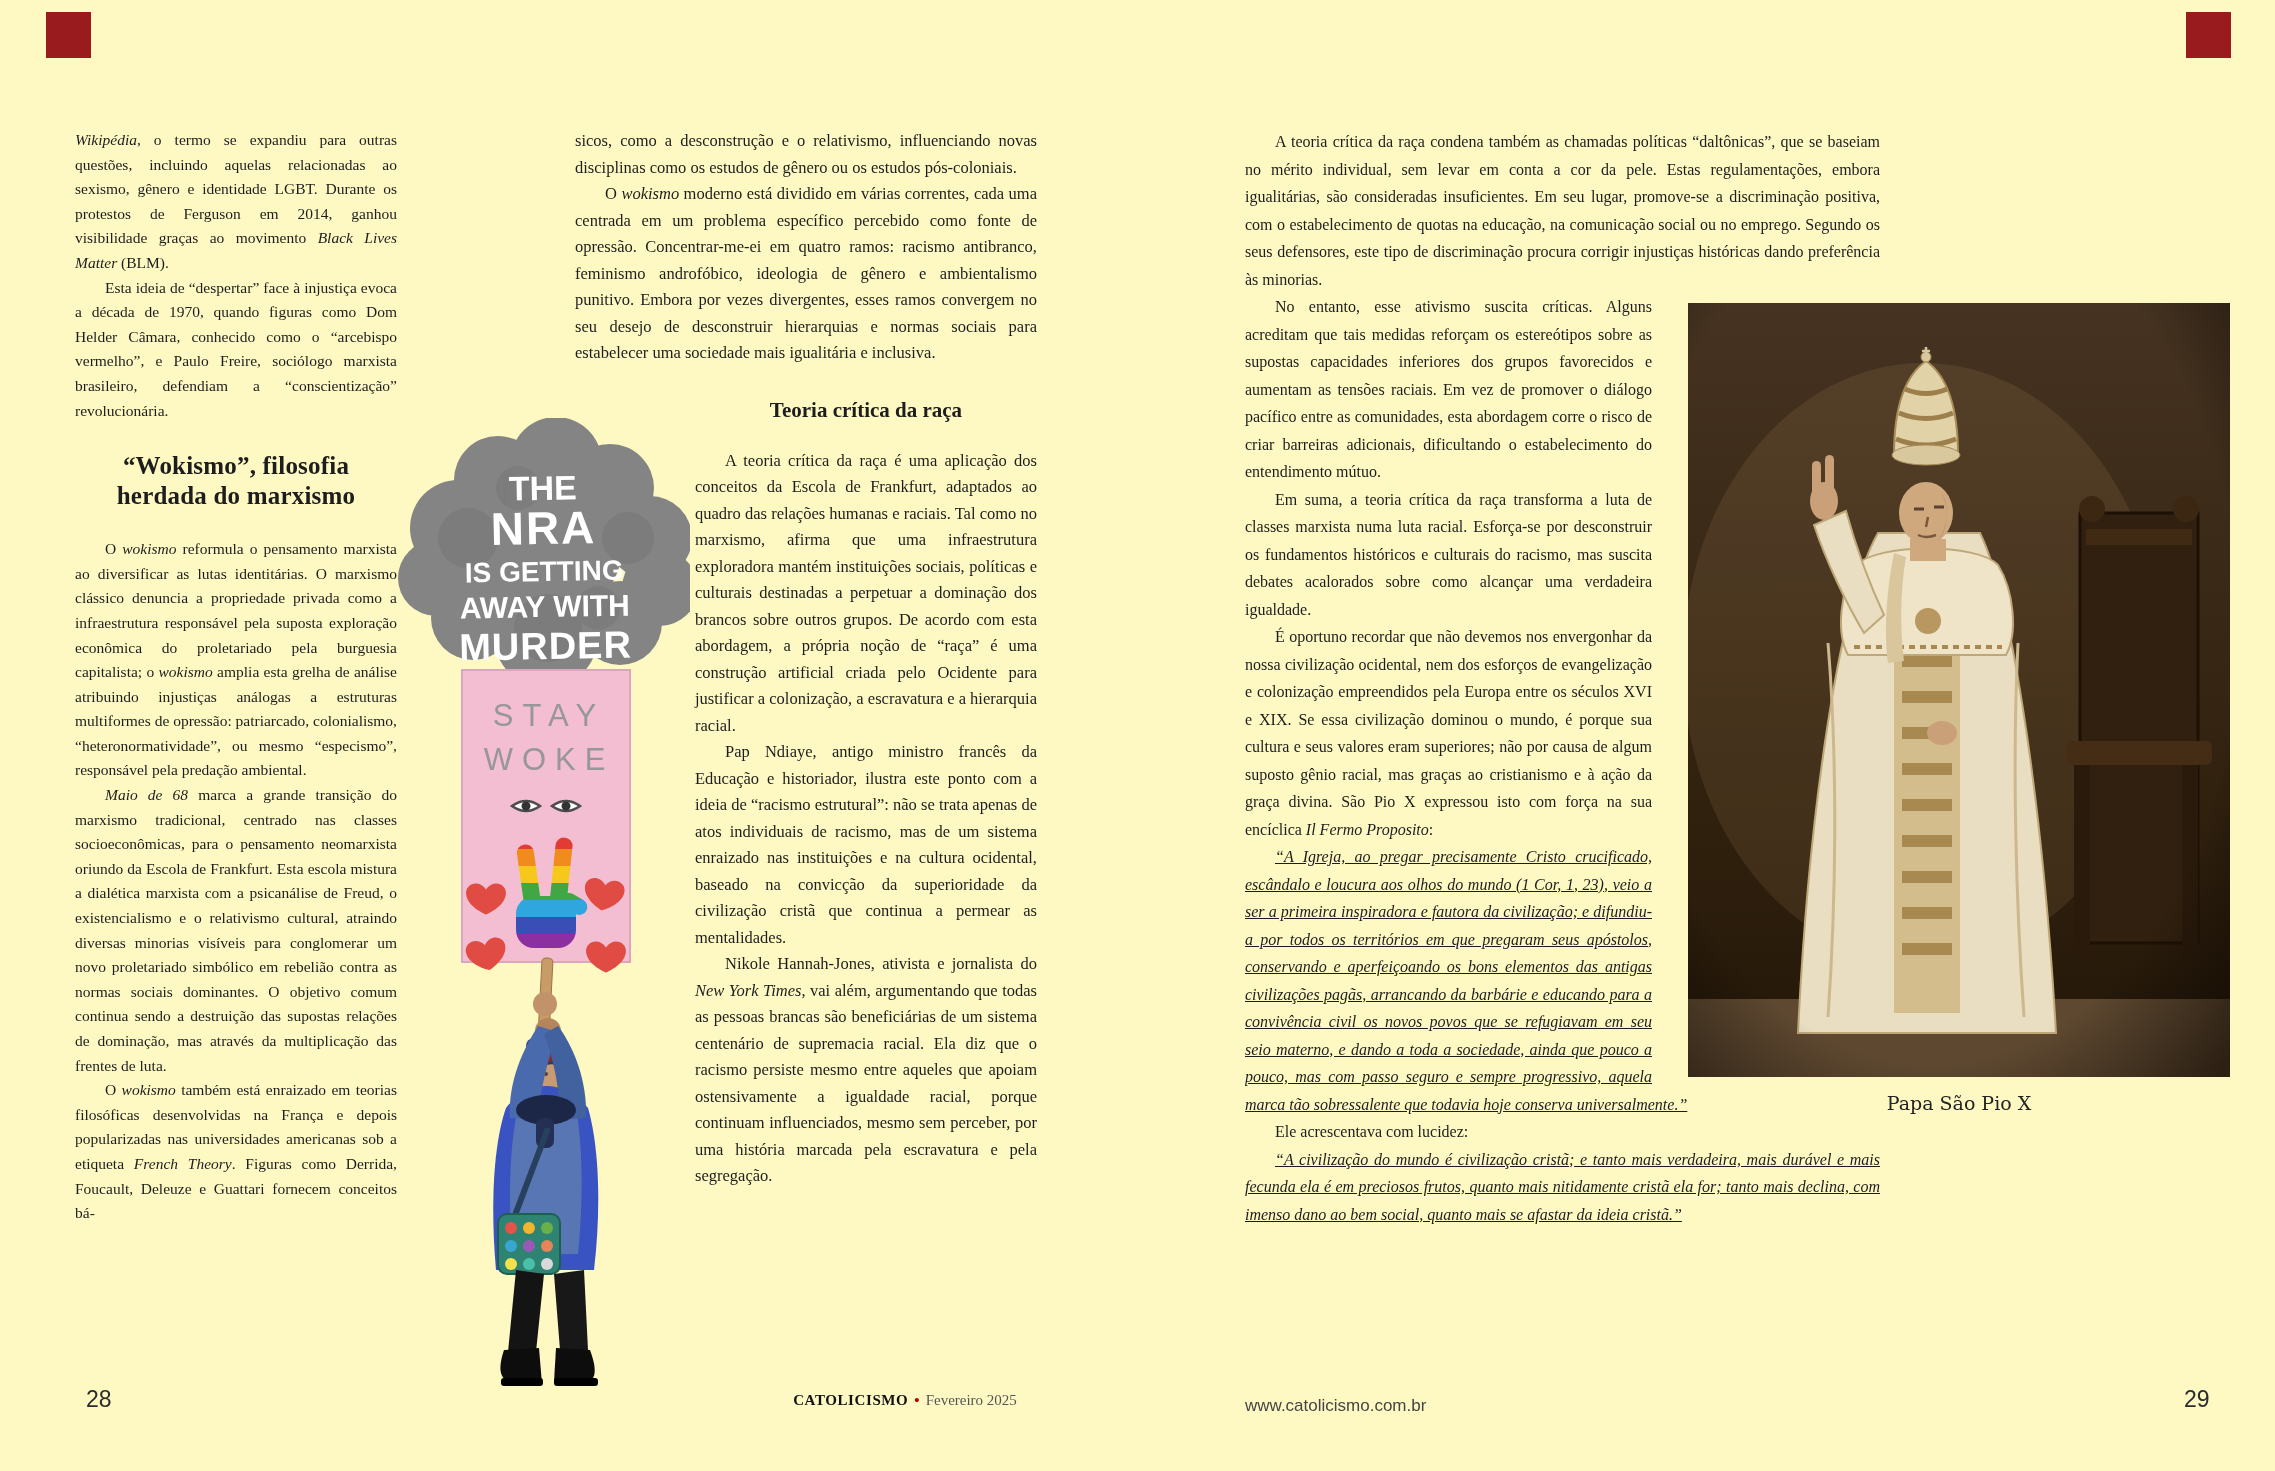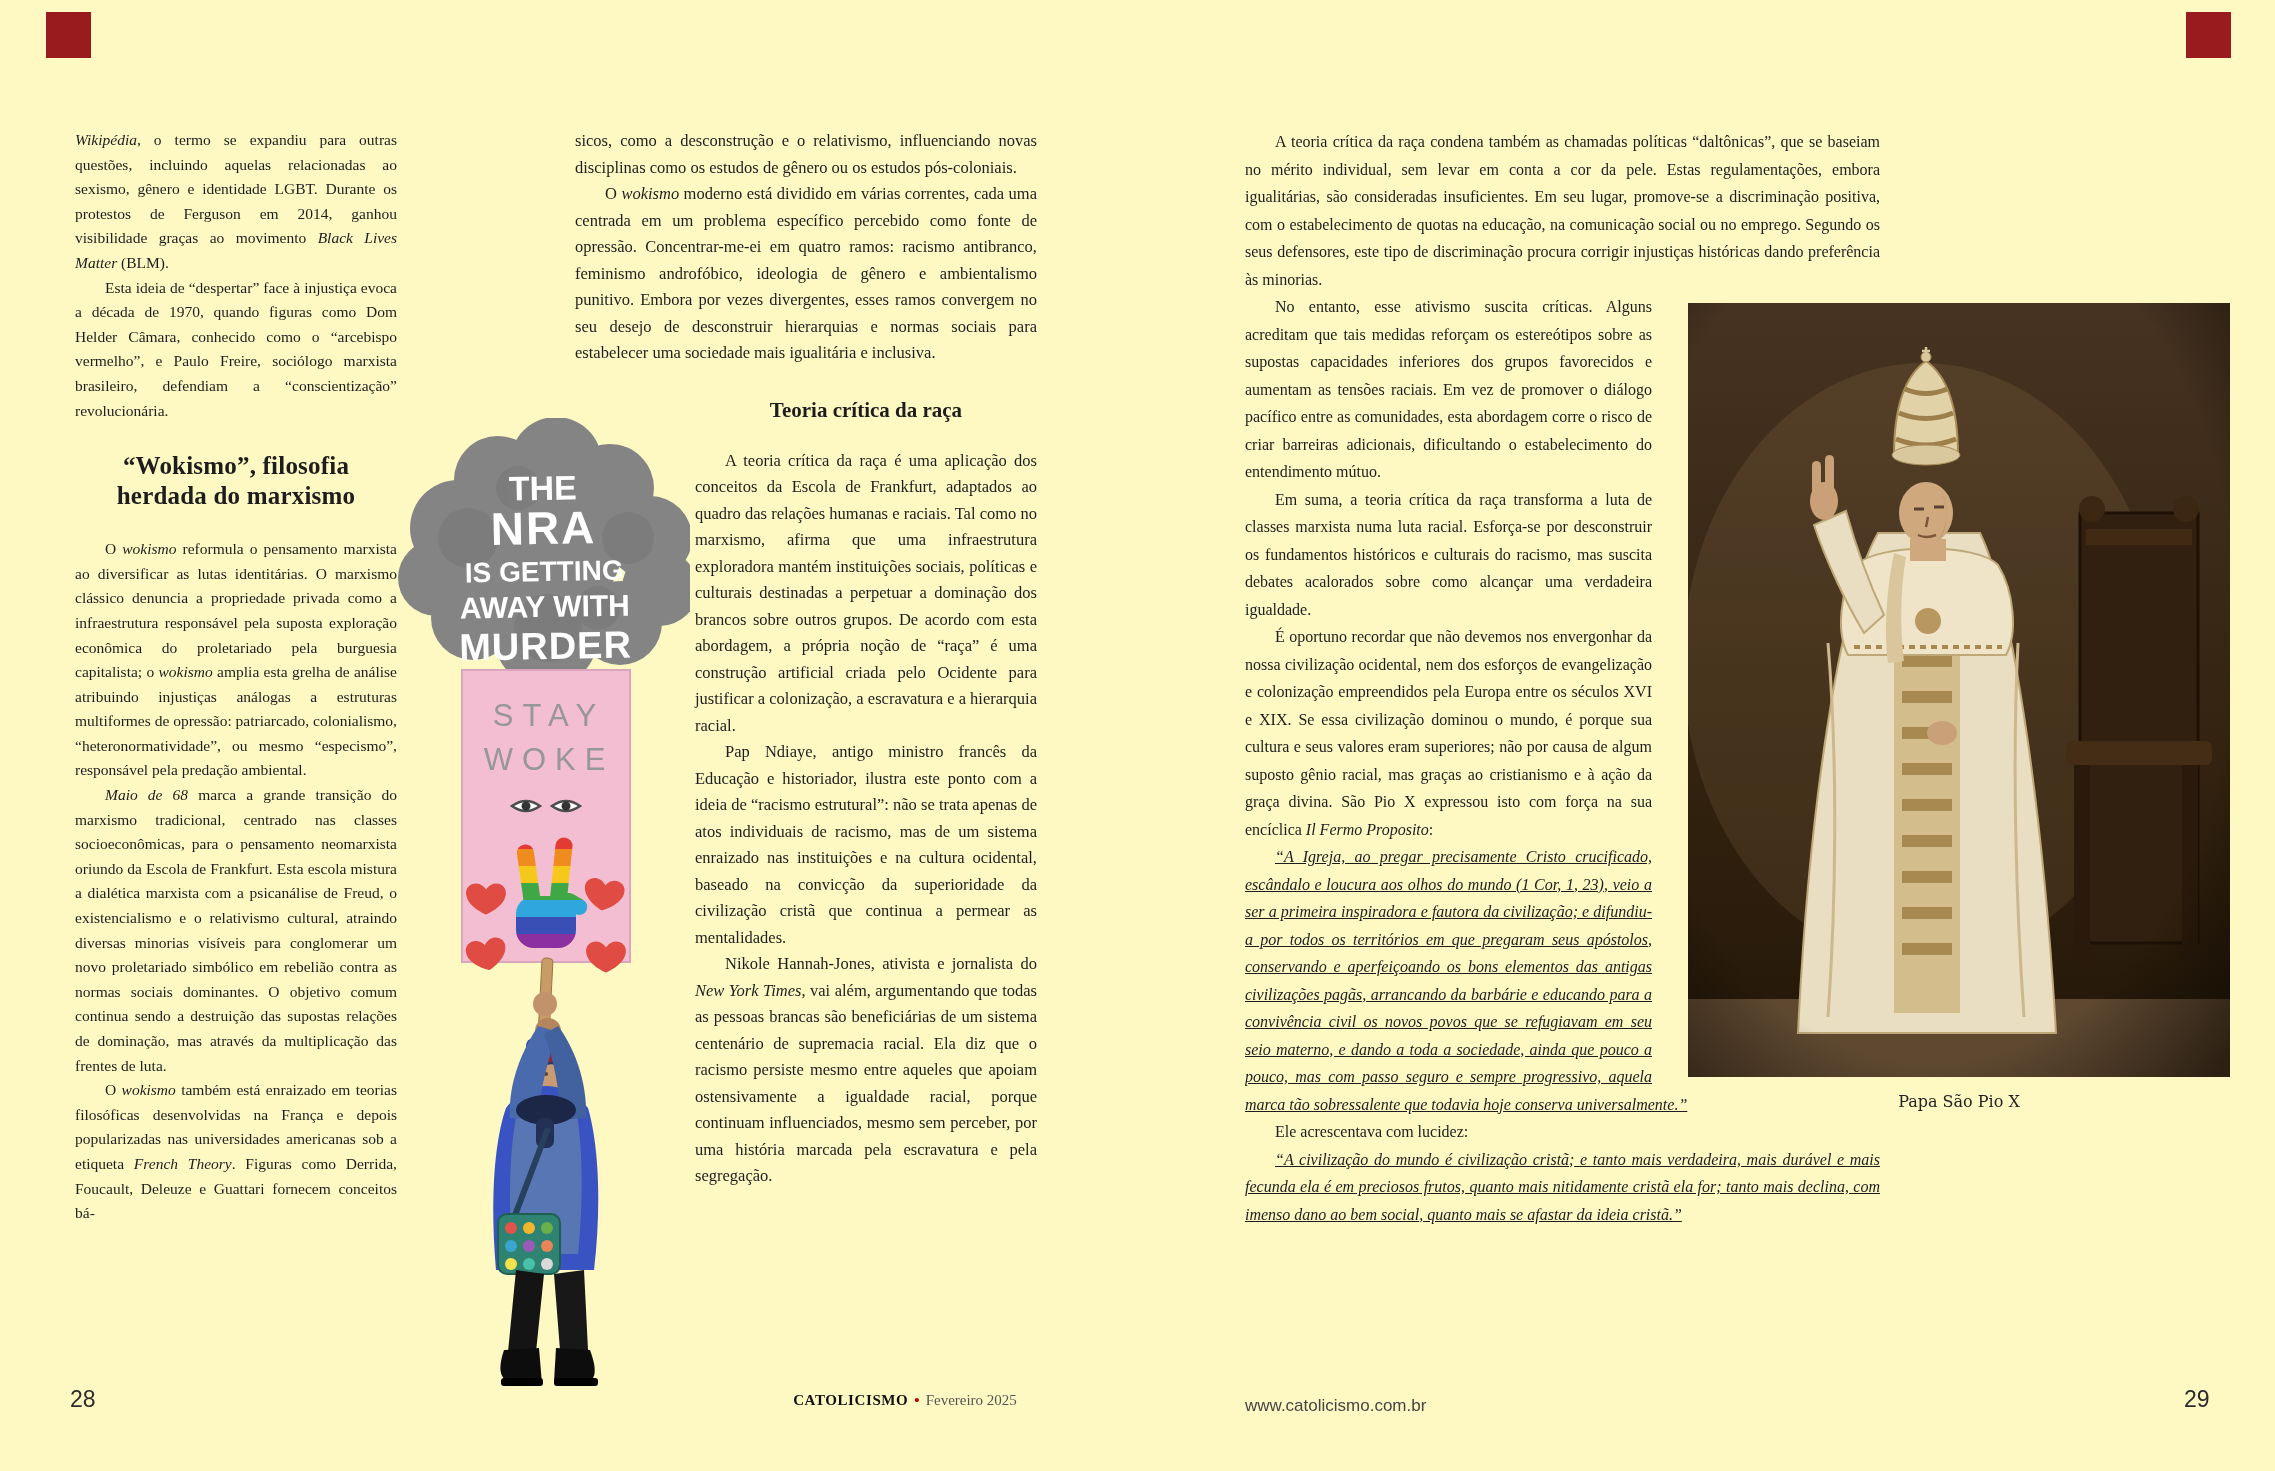--- a/index.html
+++ b/index.html
@@ -19,25 +19,25 @@
   .h-col1{font-size:25px;line-height:30px;font-weight:700;text-align:center;margin:28px 2px 26px;text-indent:0;letter-spacing:.2px;}
   .h-col2{font-size:21px;line-height:31px;font-weight:700;text-align:center;margin:28px 0 22px;text-indent:0;}
   .q{font-style:italic;text-decoration:underline;}
   .spacerL{float:left;width:120px;height:905px;}
   .spacerR{float:right;width:228px;height:792px;}
 
   
   .protester{position:absolute;left:398px;top:418px;width:292px;height:977px;}
   .pope{position:absolute;left:1688px;top:303px;width:542px;height:774px;}
   .pope-caption{position:absolute;left:1688px;top:1092px;width:542px;text-align:center;
-                font-family:"DejaVu Serif", serif;font-size:16px;color:#232323;}
+                font-family:"DejaVu Serif", serif;font-size:19px;color:#232323;}
 
   
   .pagenum{position:absolute;top:1386px;font-family:"Liberation Sans", sans-serif;font-size:23px;color:#2b2b2b;}
-  .pagenum.left{left:70px;} .pagenum.right{left:2184px;}
+  .pagenum.left{left:86px;} .pagenum.right{left:2184px;}
   .footer-center{position:absolute;top:1392px;left:575px;width:660px;text-align:center;
                  font-family:Liberation Serif, serif;font-size:15px;color:#555;}
   .footer-center .brand{font-weight:700;color:#111;letter-spacing:.6px;}
   .footer-center .dot{color:#c00000;font-weight:700;padding:0 6px;}
   .footer-url{position:absolute;top:1396px;left:1245px;font-family:"Liberation Sans", sans-serif;
               font-size:17px;color:#454545;}
 </style>
 </head>
 <body>
 

